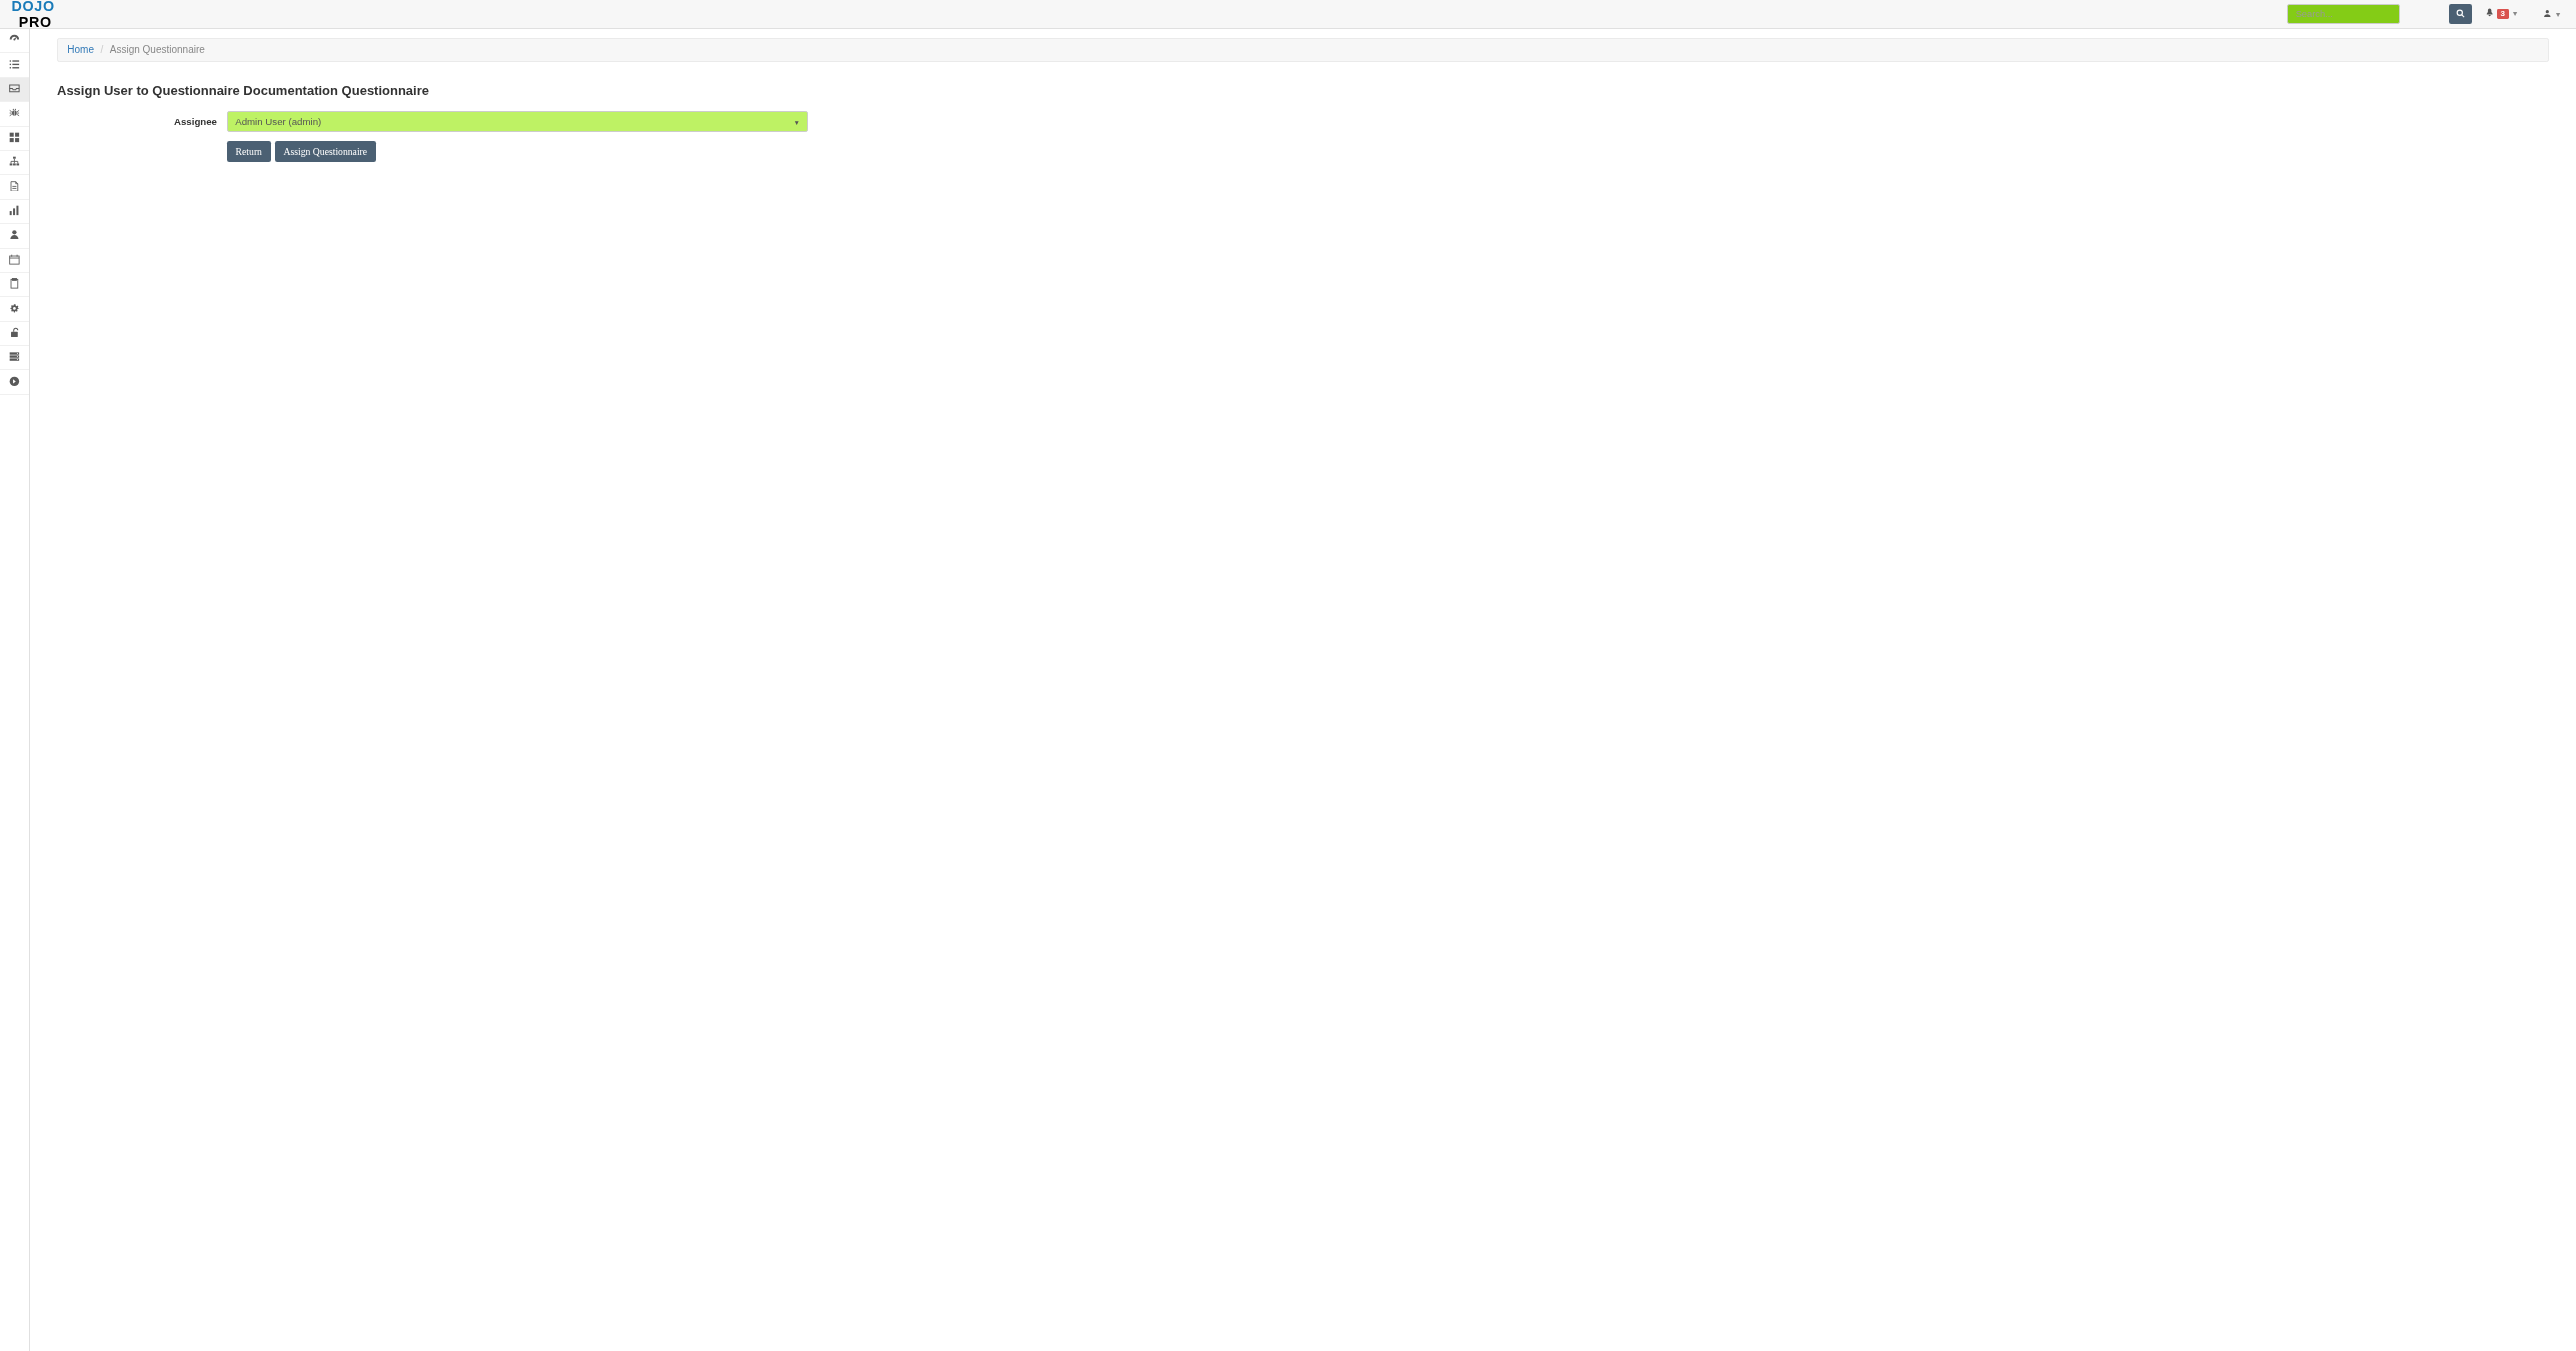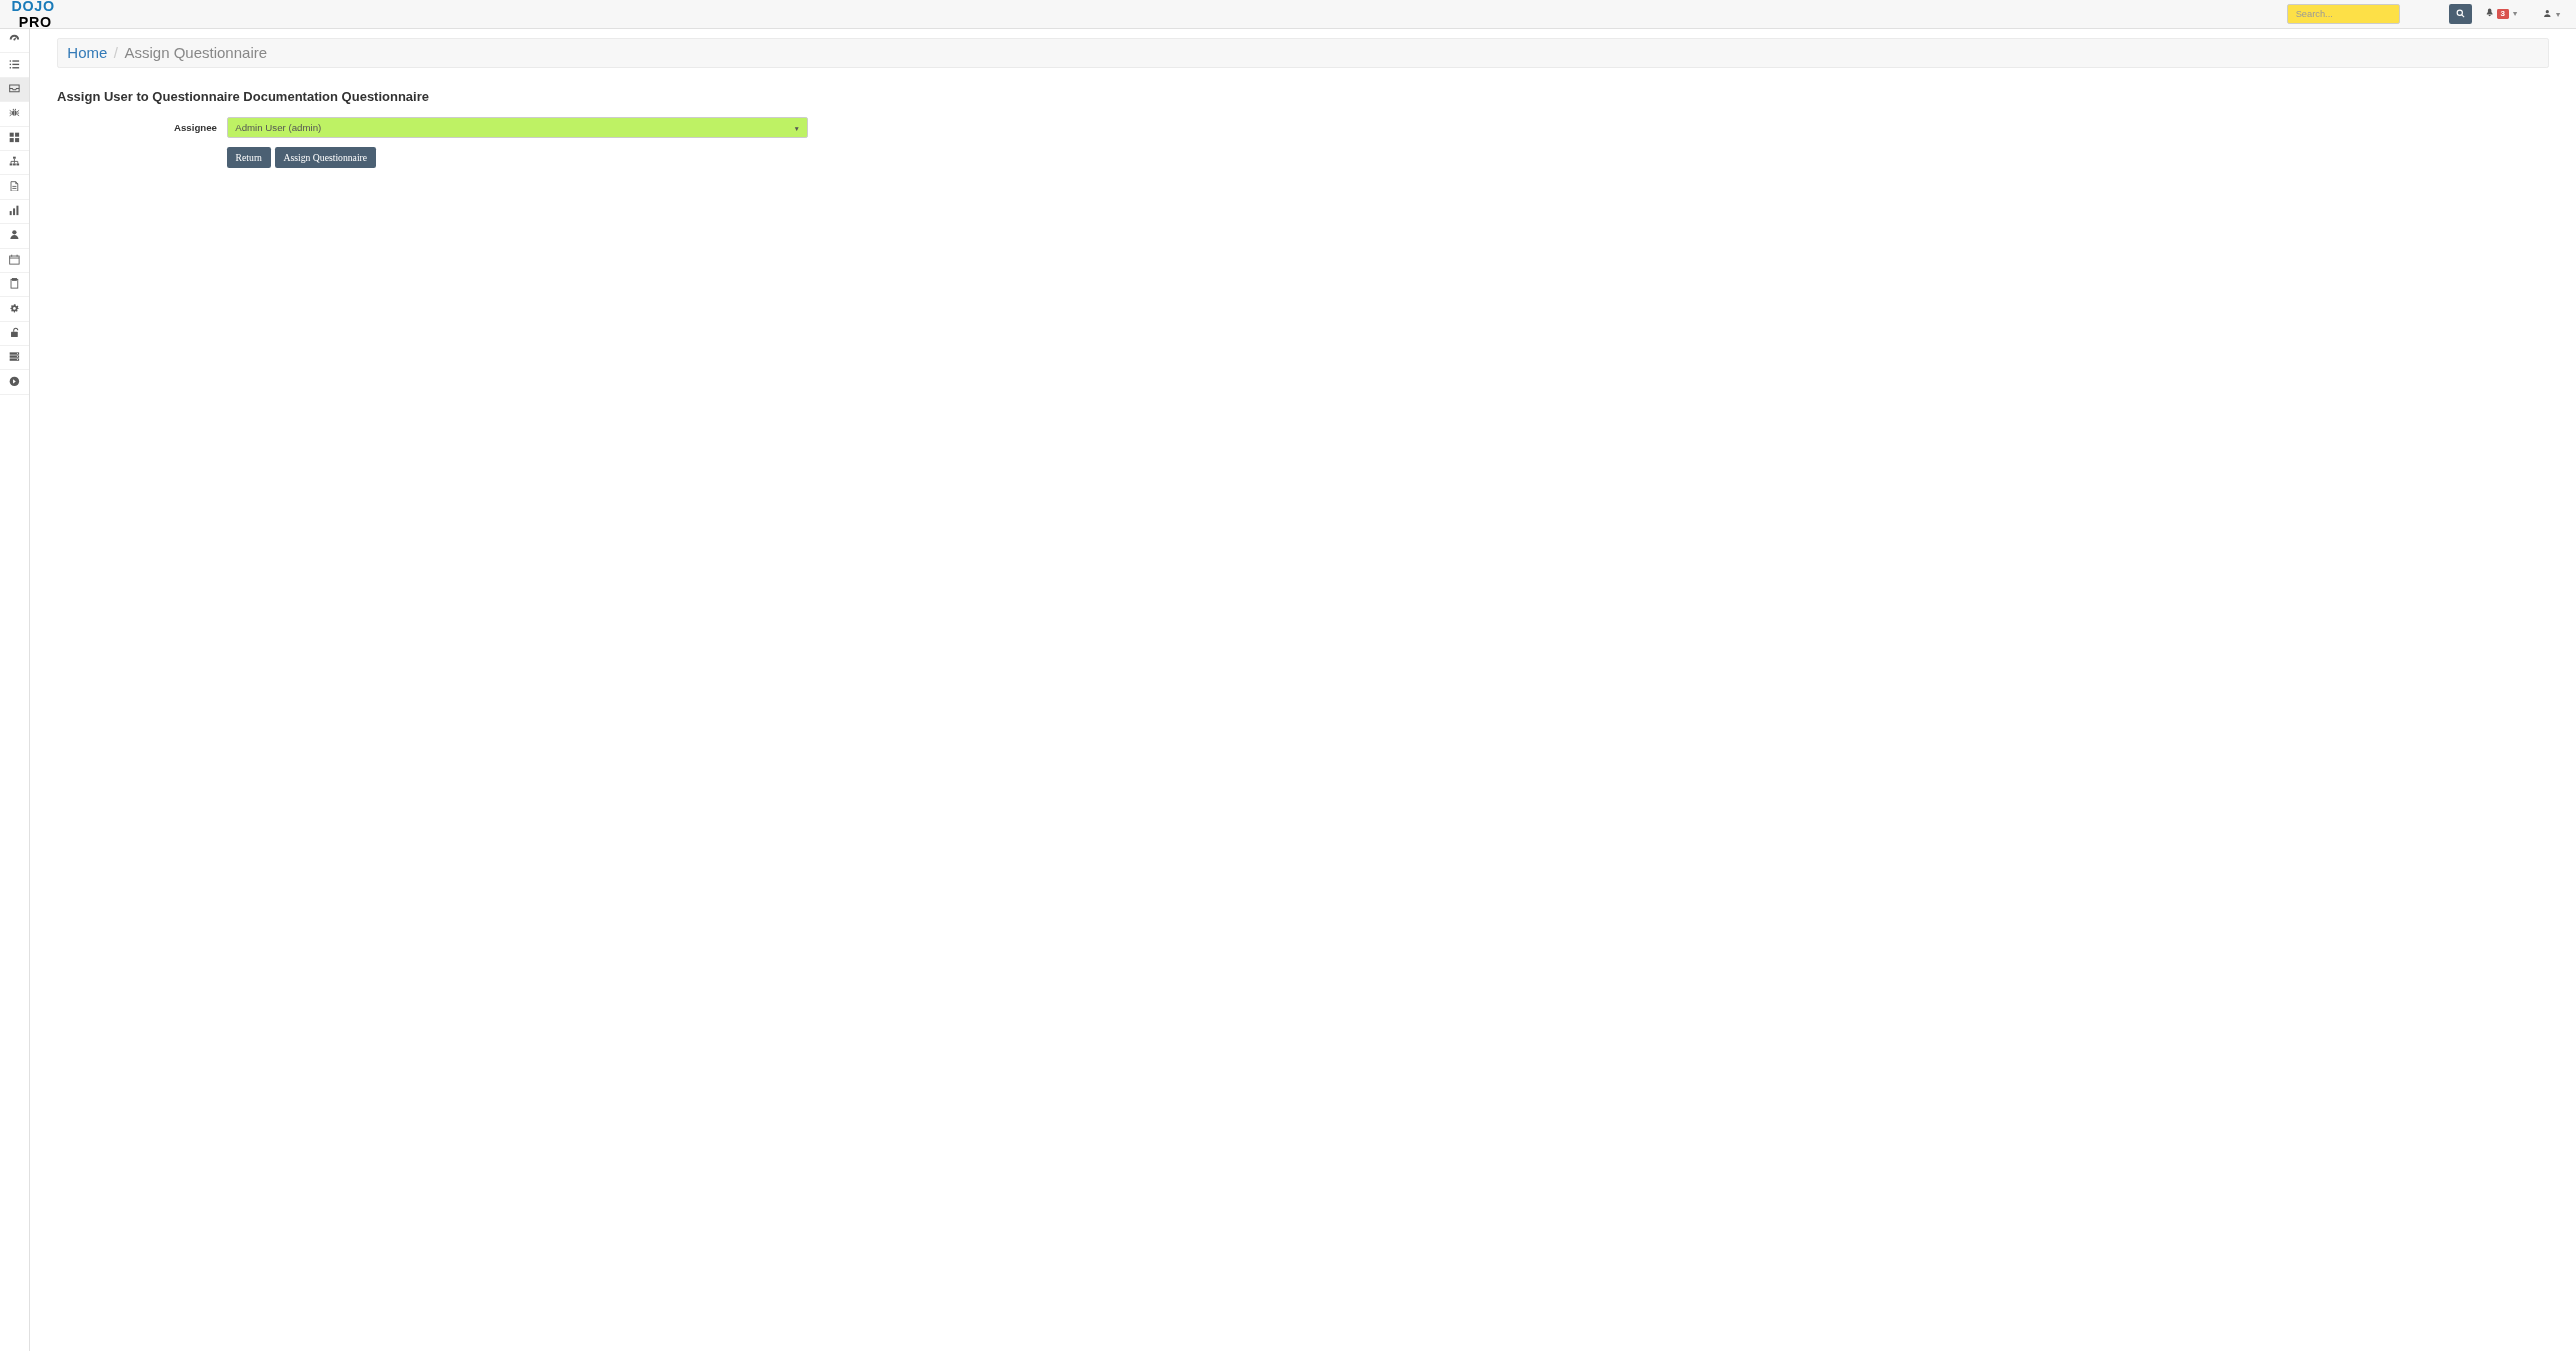--- a/index.html
+++ b/index.html
@@ -32,21 +32,21 @@
     .logo-pro { color: #000000; margin-left: 4.3px; }
     .navbar-spacer { flex: 1; }
     .search-input {
       width: 113px;
       height: 20px;
       padding: 2.9px 7.2px;
       border: 0.7px solid #ccc;
       border-radius: 2.2px;
       font-size: 9.3px;
       color: #555;
-      background: #fde047;
+      background: #84cc16;
     }
     .search-input::placeholder { color: #999; }
     .search-btn {
       width: 23px;
       height: 20px;
       background: #4b6073;
       border: none;
       border-radius: 2.2px;
       color: #fff;
       cursor: pointer;
@@ -109,21 +109,21 @@
     .breadcrumb-wrap {
       background: #f7f7f7;
       border: 0.7px solid #eaeaea;
       border-radius: 2.2px;
       margin: 8.6px 27px 0 27px;
       padding: 5.7px 9.3px;
     }
     .breadcrumb {
       display: flex;
       align-items: center;
-      font-size: 15px;
+      font-size: 10px;
     }
     .breadcrumb a { color: #337ab7; text-decoration: none; cursor: pointer; }
     .breadcrumb .sep { color: #ccc; margin: 0 6.5px; }
     .breadcrumb .current { color: #888; }
     
     .page-title {
       font-size: 13px;
       font-weight: 600;
       color: #333;
       margin: 21.5px 27px 13px 27px;

